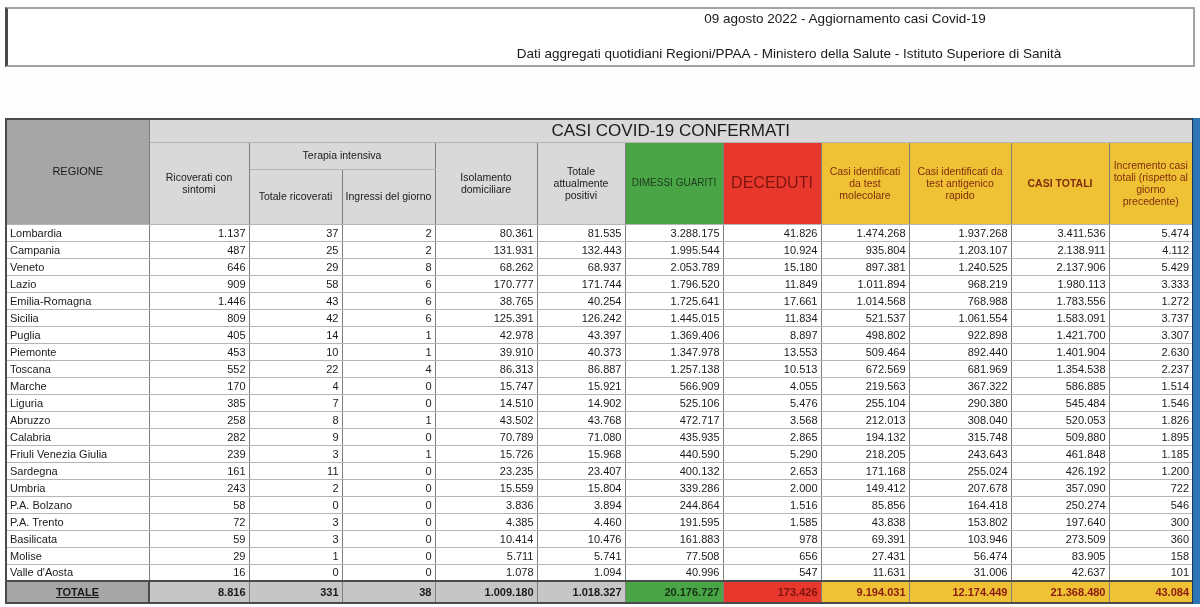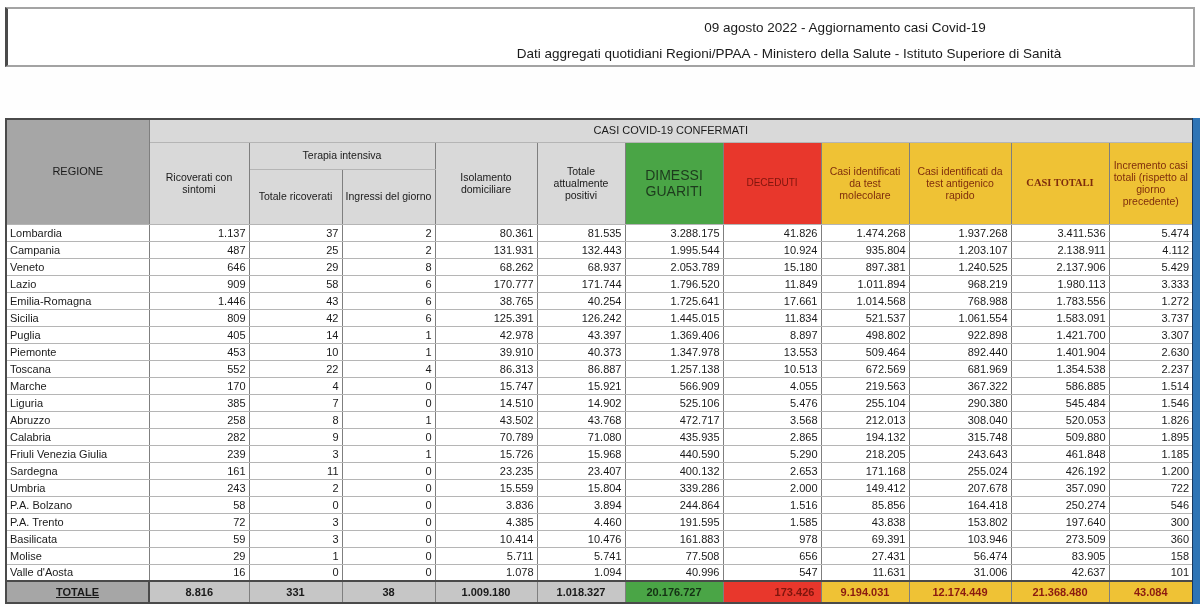--- a/index.html
+++ b/index.html
@@ -15,21 +15,21 @@
   
   .title-box {
     position: absolute; left: 5px; top: 7px;
     width: 1190px; height: 60px;
     box-sizing: border-box;
     background: #ffffff;
     border: 2px solid #a3a3a3;
     border-left: 3px solid #4a4a4a;
   }
   .title-line { position: absolute; transform: translateX(-50%); white-space: nowrap; font-size: 13.5px; }
-  .title-line.l1 { left: 837px; top: 11px; }
+  .title-line.l1 { left: 837px; top: 2px; }
   .title-line.l2 { left: 781px; top: 37px; text-align: center; }
 
   
   table.main {
     position: absolute; left: 5px; top: 118px;
     width: 1187px; table-layout: fixed;
     border-collapse: collapse;
     border: 2px solid #4a4a4a;
     font-size: 11px;
   }
@@ -37,40 +37,40 @@
     box-sizing: border-box;
     border-left: 1px solid #7f7f7f;
     border-right: 1px solid #7f7f7f;
     border-top: 1px solid #b5b5b5;
     border-bottom: 1px solid #b5b5b5;
     overflow: hidden;
     padding: 0 3px;
   }
   table.main th { font-weight: normal; text-align: center; vertical-align: middle; line-height: 1.15; }
 
-  .hdr-top   { height: 23px; background: var(--header-gray); font-weight: bold; font-size: 11px; border-bottom: 1px solid #7f7f7f; }
+  .hdr-top   { height: 23px; background: var(--header-gray); font-weight: bold; font-size: 17px; border-bottom: 1px solid #7f7f7f; }
   .hdr-mid   { height: 27px; background: var(--header-gray); font-size: 10.5px; margin-top: 24px; }
   .hdr-sub   { height: 55px; background: var(--header-gray); font-size: 10.5px; }
   .regione-hdr {
     background: var(--region-gray);
     font-weight: bold; font-size: 11px;
     border-right: 2px solid #4a4a4a;
   }
-  .h-green  { background: var(--green);  color: #1d3a1d; font-weight: bold; font-size: 14px; }
-  .h-red    { background: var(--red);    color: #7e150d; font-weight: bold; font-size: 10px; margin-left: 40px; }
+  .h-green  { background: var(--green);  color: #1d3a1d; font-weight: bold; font-size: 10px; }
+  .h-red    { background: var(--red);    color: #7e150d; font-weight: bold; font-size: 16px; margin-left: 40px; }
   .h-yellow { background: var(--yellow); color: #7f2d0c; font-size: 10.5px; }
-  .h-yellow.strong { font-weight: bold; font-family: Liberation Serif, serif; }
+  .h-yellow.strong { font-weight: bold; }
 
   tr.data-row { height: 17px; }
   tr.data-row td { background: #ffffff; }
   td.region { text-align: left; font-size: 11px; border-right: 2px solid #4a4a4a; }
   td.num    { text-align: right; font-variant-numeric: tabular-nums; }
 
   tr.total-row { height: 22px; font-weight: bold; }
-  tr.total-row td { border-top: 2px solid #4a4a4a; text-align: center; }
+  tr.total-row td { border-top: 2px solid #4a4a4a; }
   tr.total-row td.t-label  { background: var(--region-gray); text-align: center; border-right: 2px solid #4a4a4a; text-decoration: underline; }
   tr.total-row td.t-gray   { background: var(--total-gray); }
   tr.total-row td.t-green  { background: var(--green);  color: #143114; }
   tr.total-row td.t-red    { background: var(--red);    color: #7e150d; padding-left: 48px; }
   tr.total-row td.t-yellow { background: var(--yellow); color: #8b1a10; }
 
   .blue-strip {
     position: absolute; left: 1192px; top: 118px;
     width: 8px; height: 486px;
     background: var(--blue);

